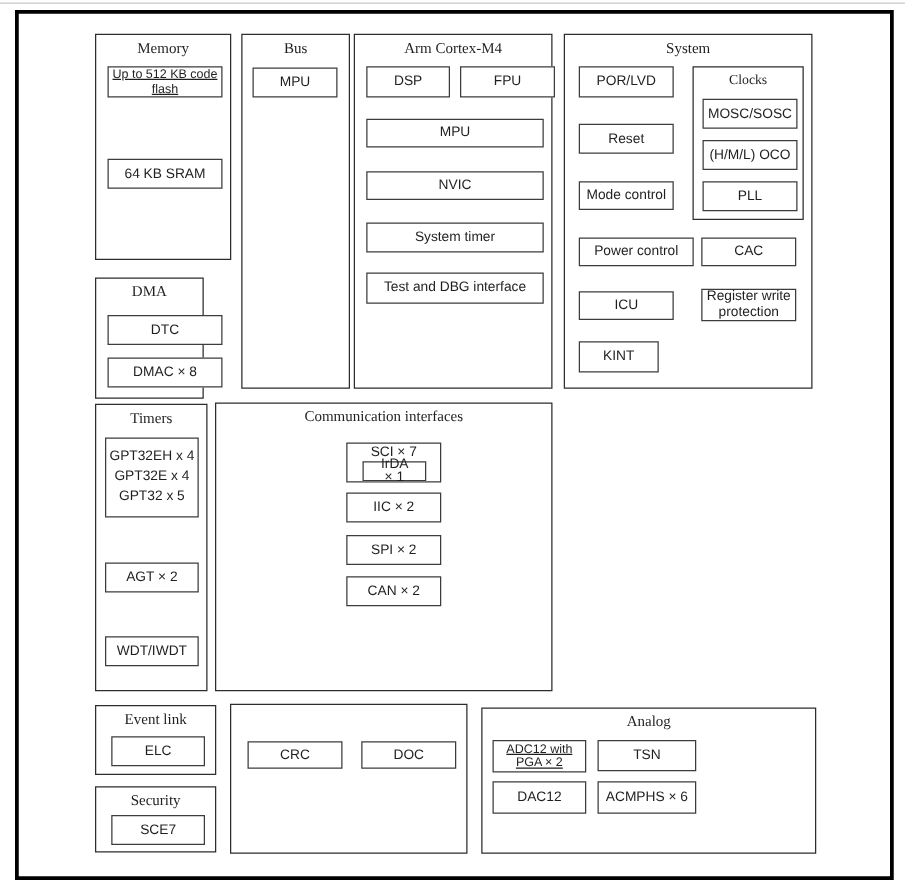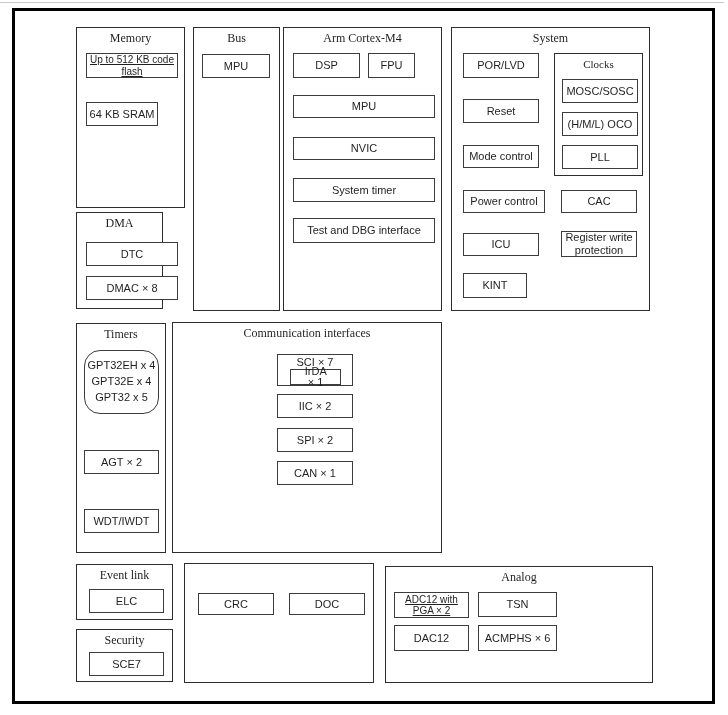--- a/index.html
+++ b/index.html
@@ -28,69 +28,69 @@
     font-size:12px;line-height:13px;white-space:nowrap;font-family:Liberation Serif, serif;
   }
   .bx{
     position:absolute;border:1px solid #3c3c3c;background:#ffffff;
     box-sizing:border-box;
     display:flex;align-items:center;justify-content:center;
     text-align:center;font-size:11px;line-height:1.15;
     padding:0 2px;
   }
   .bx.sm{font-size:10px;text-decoration:underline;}
-  .gpt-box{flex-direction:column;line-height:1.45;border-radius:16px;}
+  .gpt-box{flex-direction:column;line-height:1.45;}
   .gpt-box span{display:block;white-space:nowrap;}
   .sci-box{align-items:flex-start;justify-content:center;padding-top:1px;}
   .sci-label{display:block;width:100%;text-align:center;font-size:11px;line-height:13px;}
   .irda-box{
     position:absolute;left:12px;top:14px;width:51px;height:16px;
     font-size:11px;line-height:1;padding:0 16px;
   }
 </style>
 </head>
 <body>
 
 <div class="page">
   <div class="edge-line"></div>
   <div class="frame"></div>
 
   <div class="blk" style="left:76px;top:27px;width:109px;height:181px">
     <div class="blk-title">Memory</div>
     <div class="bx sm" style="left:9px;top:25px;width:92px;height:25px">Up to 512 KB code flash</div>
-    <div class="bx" style="left:9px;top:74px;width:72px;height:24px">64 KB SRAM</div>
+    <div class="bx" style="left:9px;top:99px;width:92px;height:24px">64 KB SRAM</div>
   </div>
 
-  <div class="blk" style="left:76px;top:212px;width:87px;height:97px">
+  <div class="blk" style="left:76px;top:222px;width:87px;height:97px">
     <div class="blk-title">DMA</div>
     <div class="bx" style="left:9px;top:29px;width:92px;height:24px">DTC</div>
     <div class="bx" style="left:9px;top:63px;width:92px;height:24px">DMAC × 8</div>
   </div>
 
   <div class="blk" style="left:193px;top:27px;width:87px;height:284px">
     <div class="blk-title">Bus</div>
     <div class="bx" style="left:8px;top:26px;width:68px;height:24px">MPU</div>
   </div>
 
   <div class="blk" style="left:283px;top:27px;width:159px;height:284px">
     <div class="blk-title">Arm Cortex-M4</div>
     <div class="bx" style="left:9px;top:25px;width:67px;height:25px">DSP</div>
-    <div class="bx" style="left:84px;top:25px;width:47px;height:25px">FPU</div>
+    <div class="bx" style="left:84px;top:25px;width:76px;height:25px">FPU</div>
     <div class="bx" style="left:9px;top:67px;width:142px;height:23px">MPU</div>
     <div class="bx" style="left:9px;top:109px;width:142px;height:23px">NVIC</div>
     <div class="bx" style="left:9px;top:150px;width:142px;height:24px">System timer</div>
     <div class="bx" style="left:9px;top:190px;width:142px;height:25px">Test and DBG interface</div>
   </div>
 
   <div class="blk" style="left:451px;top:27px;width:199px;height:284px">
     <div class="blk-title">System</div>
     <div class="bx" style="left:11px;top:25px;width:76px;height:25px">POR/LVD</div>
     <div class="bx" style="left:11px;top:71px;width:76px;height:24px">Reset</div>
     <div class="bx" style="left:11px;top:117px;width:76px;height:23px">Mode control</div>
-    <div class="bx" style="left:11px;top:162px;width:82px;height:23px">Power control</div>
+    <div class="bx" style="left:11px;top:162px;width:92px;height:23px">Power control</div>
     <div class="bx" style="left:11px;top:205px;width:76px;height:23px">ICU</div>
     <div class="bx" style="left:11px;top:245px;width:64px;height:25px">KINT</div>
     <div class="blk" style="left:102px;top:25px;width:89px;height:123px">
       <div class="blk-title" style="font-size:11px">Clocks</div>
       <div class="bx" style="left:7px;top:25px;width:76px;height:24px">MOSC/SOSC</div>
       <div class="bx" style="left:7px;top:58px;width:76px;height:24px">(H/M/L) OCO</div>
       <div class="bx" style="left:7px;top:91px;width:76px;height:24px">PLL</div>
     </div>
     <div class="bx" style="left:109px;top:162px;width:76px;height:23px">CAC</div>
     <div class="bx" style="left:109px;top:203px;width:76px;height:26px">Register write protection</div>
@@ -108,21 +108,21 @@
   </div>
 
   <div class="blk" style="left:172px;top:322px;width:270px;height:231px">
     <div class="blk-title">Communication interfaces</div>
     <div class="bx sci-box" style="left:104px;top:31px;width:76px;height:32px">
       <span class="sci-label">SCI × 7</span>
       <div class="bx irda-box">IrDA × 1</div>
     </div>
     <div class="bx" style="left:104px;top:71px;width:76px;height:24px">IIC × 2</div>
     <div class="bx" style="left:104px;top:105px;width:76px;height:24px">SPI × 2</div>
-    <div class="bx" style="left:104px;top:138px;width:76px;height:24px">CAN × 1</div>
+    <div class="bx" style="left:104px;top:138px;width:76px;height:24px">CAN × 2</div>
   </div>
 
   <div class="blk" style="left:76px;top:564px;width:97px;height:56px">
     <div class="blk-title">Event link</div>
     <div class="bx" style="left:12px;top:24px;width:75px;height:24px">ELC</div>
   </div>
 
   <div class="blk" style="left:76px;top:629px;width:97px;height:53px">
     <div class="blk-title">Security</div>
     <div class="bx" style="left:12px;top:22px;width:75px;height:24px">SCE7</div>

